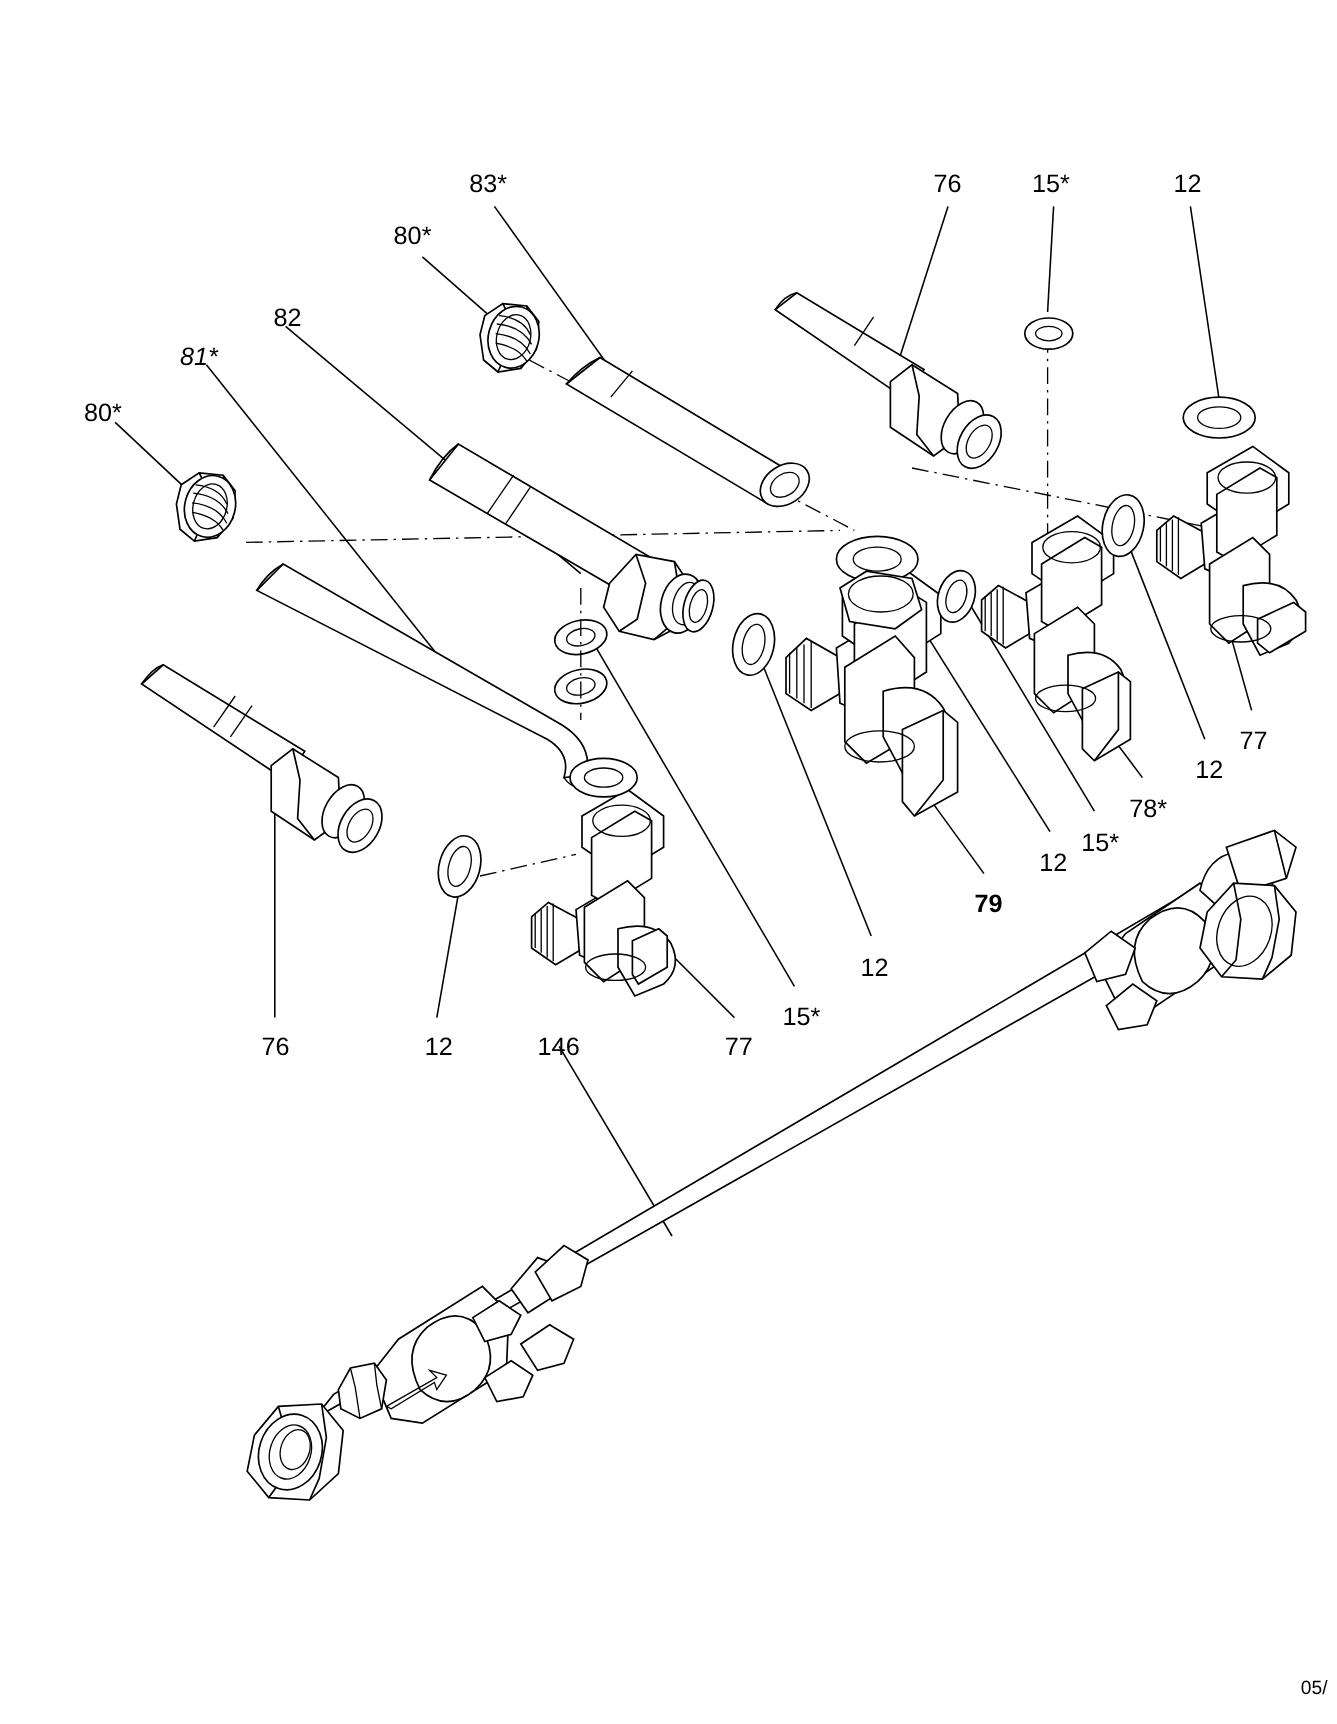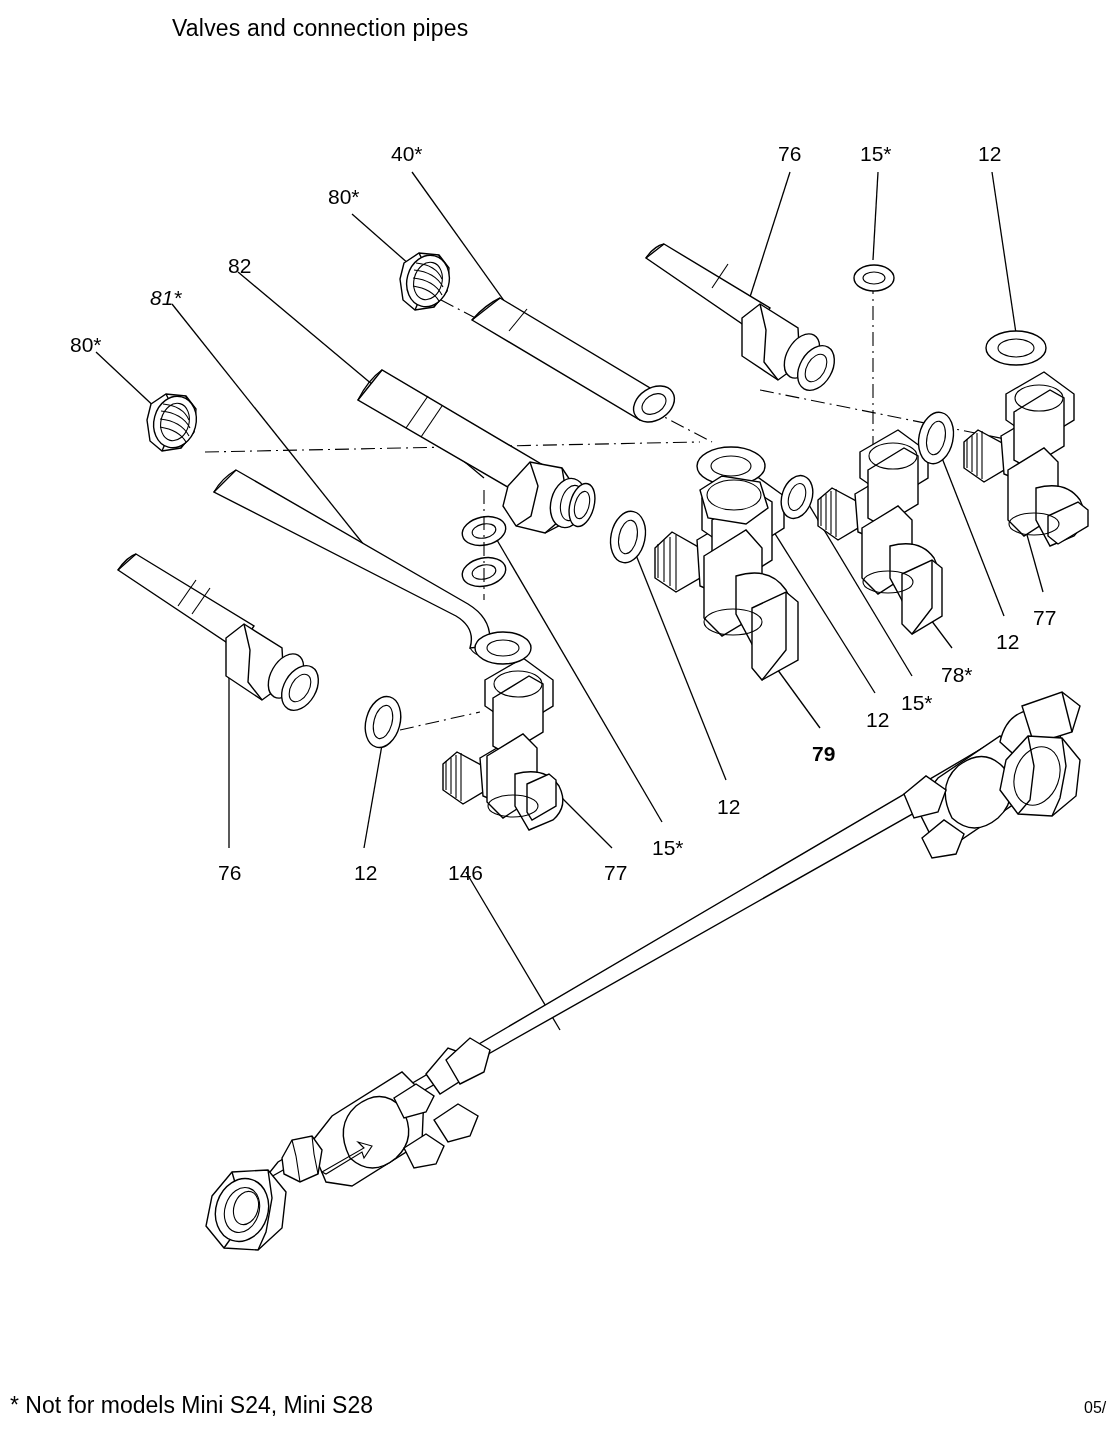--- a/index.html
+++ b/index.html
@@ -64,21 +64,20 @@
   .ln-thin { fill: none; stroke: #000; stroke-width: 1.1; }
   .ln-lead { fill: none; stroke: #000; stroke-width: 1.3; }
   .ln-axis { fill: none; stroke: #000; stroke-width: 1.1; stroke-dasharray: 14 5 2 5; }
   .fillw { fill: #ffffff; stroke: #000; stroke-width: 1.4; }
 </style>
 </head>
 <body>
 
 <div id="page">
 
-  <div id="page-title">Valves and connection pipes</div>
 
   <svg class="art" viewBox="0 0 1114 1437" xmlns="http://www.w3.org/2000/svg">
 
     <g>
       <path class="ln-lead" d="M412,172 L525,330"></path>
       <path class="ln-lead" d="M352,214 L418,272"></path>
       <path class="ln-lead" d="M238,272 L484,478"></path>
       <path class="ln-lead" d="M172,304 L372,555"></path>
       <path class="ln-lead" d="M96,352 L160,412"></path>
       <path class="ln-lead" d="M790,172 L742,322"></path>
@@ -341,37 +340,36 @@
       <path class="ln" d="M1028,736 L1034,766 L1030,800 L1018,814"></path>
       <path class="ln" d="M1062,738 L1066,766 L1060,798 L1052,816"></path>
       <ellipse class="ln-thin" cx="1037" cy="776" rx="22" ry="30" transform="rotate(20 1037 776)"></ellipse>
 
       <path class="fillw" d="M904,794 L926,776 L946,790 L938,812 L914,818 Z"></path>
       <path class="fillw" d="M922,838 L944,820 L964,834 L956,854 L932,858 Z"></path>
     </g>
 
   </svg>
 
-  <div class="callout" style="left:391px; top:143px;">40*</div>
+  <div class="callout" style="left:391px; top:143px;">83*</div>
   <div class="callout" style="left:778px; top:143px;">76</div>
   <div class="callout" style="left:860px; top:143px;">15*</div>
   <div class="callout" style="left:978px; top:143px;">12</div>
   <div class="callout" style="left:328px; top:186px;">80*</div>
   <div class="callout" style="left:228px; top:255px;">82</div>
   <div class="callout" style="left:150px; top:287px;font-style:italic;">81*</div>
   <div class="callout" style="left:70px;  top:334px;">80*</div>
   <div class="callout" style="left:1033px; top:607px;">77</div>
   <div class="callout" style="left:996px; top:631px;">12</div>
   <div class="callout" style="left:941px; top:664px;">78*</div>
   <div class="callout" style="left:901px; top:692px;">15*</div>
   <div class="callout" style="left:866px; top:709px;">12</div>
   <div class="callout" style="left:812px; top:743px;font-weight:bold;">79</div>
   <div class="callout" style="left:717px; top:796px;">12</div>
   <div class="callout" style="left:652px; top:837px;">15*</div>
   <div class="callout" style="left:218px; top:862px;">76</div>
   <div class="callout" style="left:354px; top:862px;">12</div>
   <div class="callout" style="left:448px; top:862px;text-align:right;">146</div>
   <div class="callout" style="left:604px; top:862px;">77</div>
 
-  <div id="footnote">* Not for models Mini S24, Mini S28</div>
   <div id="page-code">05/</div>
 
 </div>
 
 </body></html>

